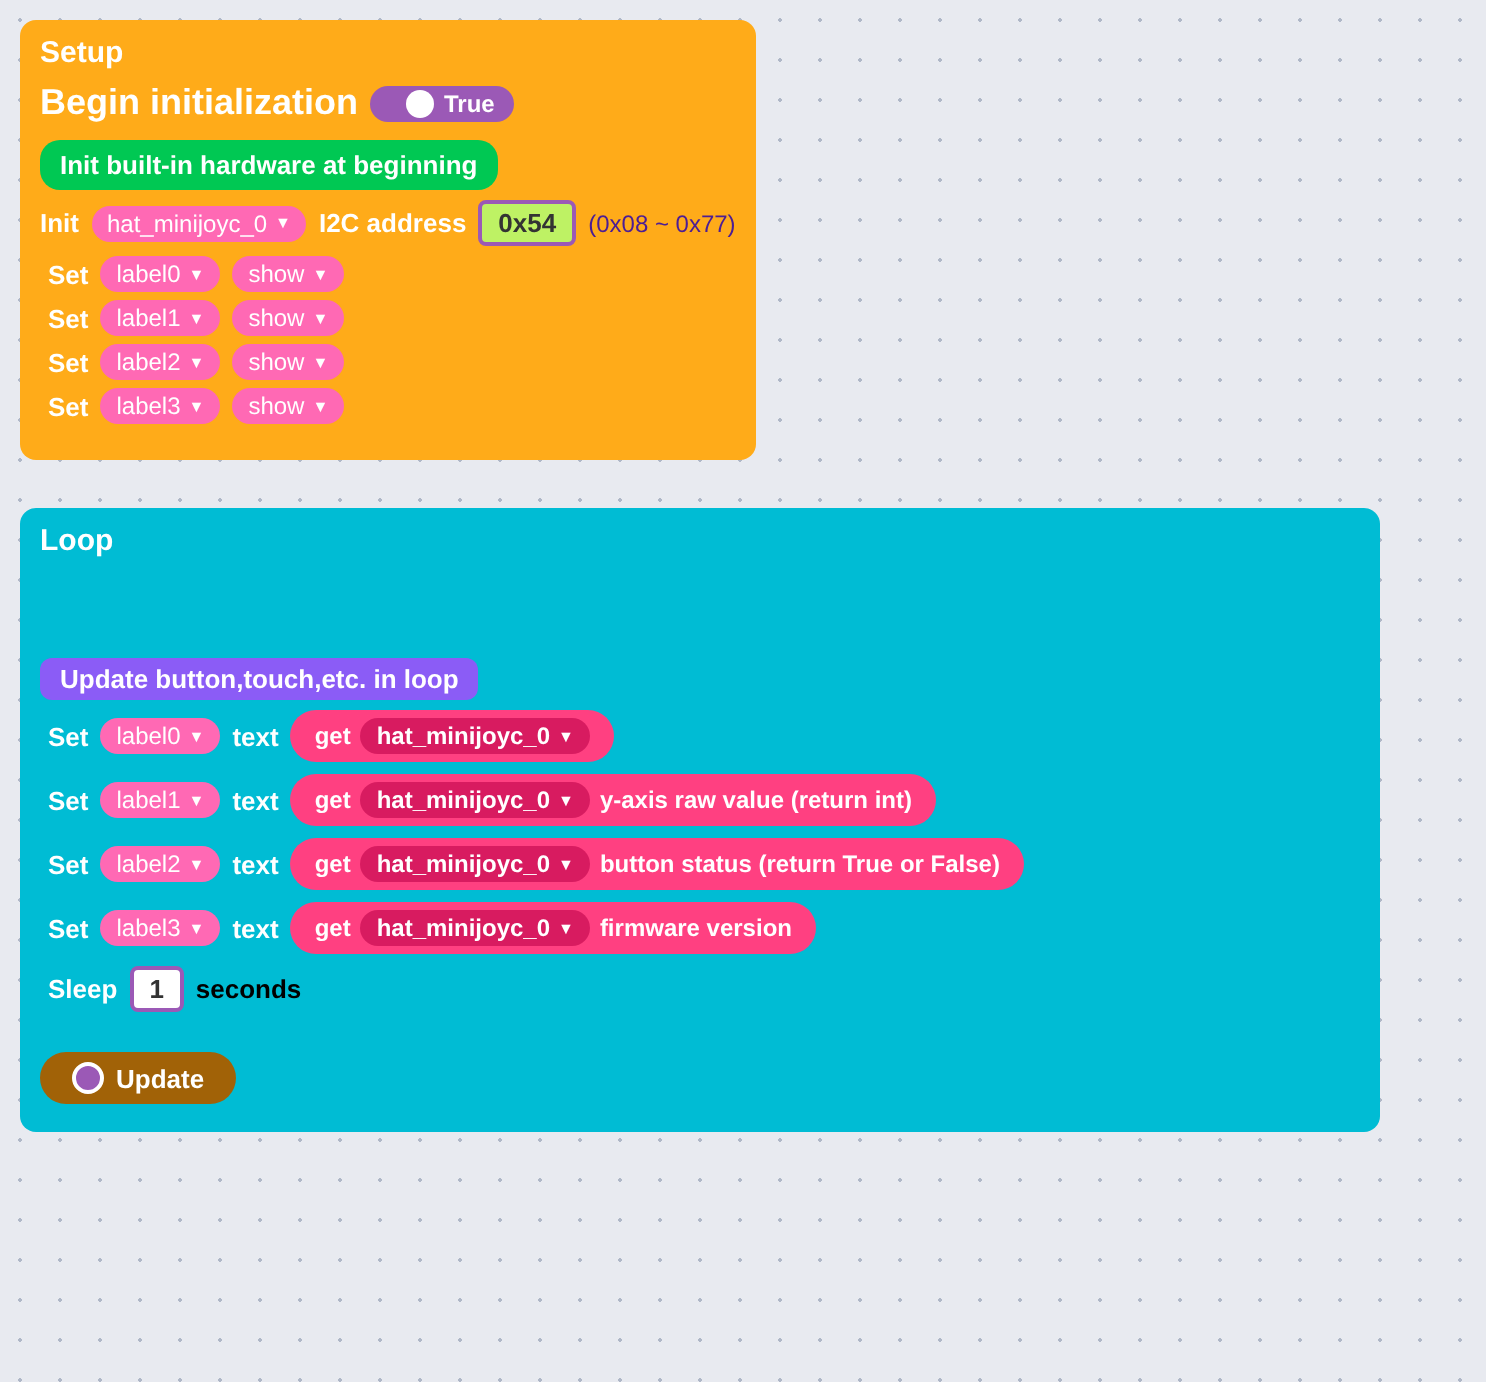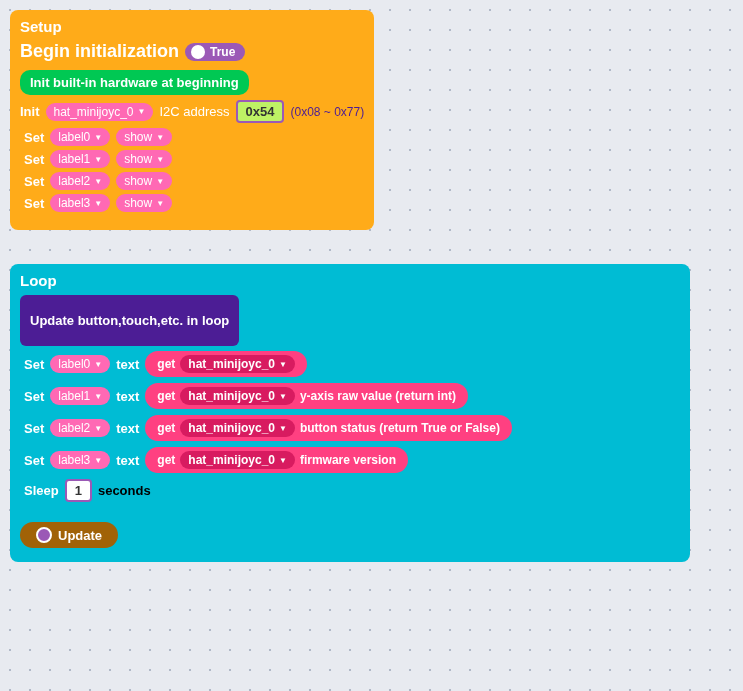--- a/index.html
+++ b/index.html
@@ -14,21 +14,21 @@
       min-height: 691px;
     }
 
     
     .setup-outer {
       background: #ffab19;
       border-radius: 8px;
       padding: 8px 10px 14px 10px;
       display: inline-block;
       min-width: 270px;
-      margin-bottom: 34px;
+      margin-bottom: 24px;
     }
 
     .setup-title {
       color: white;
       font-weight: bold;
       font-size: 15px;
       margin-bottom: 6px;
     }
 
     .begin-init-row {
@@ -40,21 +40,21 @@
 
     .begin-init-label {
       color: white;
       font-weight: bold;
       font-size: 18px;
     }
 
     .toggle-btn {
       background: #9b59b6;
       border-radius: 12px;
-      padding: 2px 10px 2px 6px;
+      padding: 2px 10px 2px 18px;
       display: flex;
       align-items: center;
       gap: 5px;
       cursor: pointer;
     }
 
     .toggle-circle {
       width: 14px;
       height: 14px;
       background: white;
@@ -101,21 +101,21 @@
       gap: 4px;
       cursor: pointer;
     }
 
     .dropdown-arrow {
       font-size: 8px;
     }
 
     .i2c-label {
       color: white;
-      font-weight: normal;
+      font-weight: bold;
     }
 
     .i2c-value-box {
       background: #bef264;
       border: 2px solid #9b59b6;
       border-radius: 4px;
       padding: 2px 8px;
       font-size: 13px;
       color: #333;
       font-weight: bold;
@@ -149,27 +149,28 @@
     }
 
     .loop-title {
       color: white;
       font-weight: bold;
       font-size: 15px;
       margin-bottom: 6px;
     }
 
     .loop-green-block {
-      background: #4c1d95;
+      background: #8b5cf6;
       border-radius: 6px;
-      padding: 18px 10px;
+      padding: 3px 10px;
       color: white;
       font-weight: bold;
       margin-bottom: 5px;
       display: inline-block;
+      margin-top: 44px;
     }
 
     .loop-set-row {
       display: flex;
       align-items: center;
       gap: 6px;
       margin-bottom: 6px;
       padding-left: 4px;
     }
 

